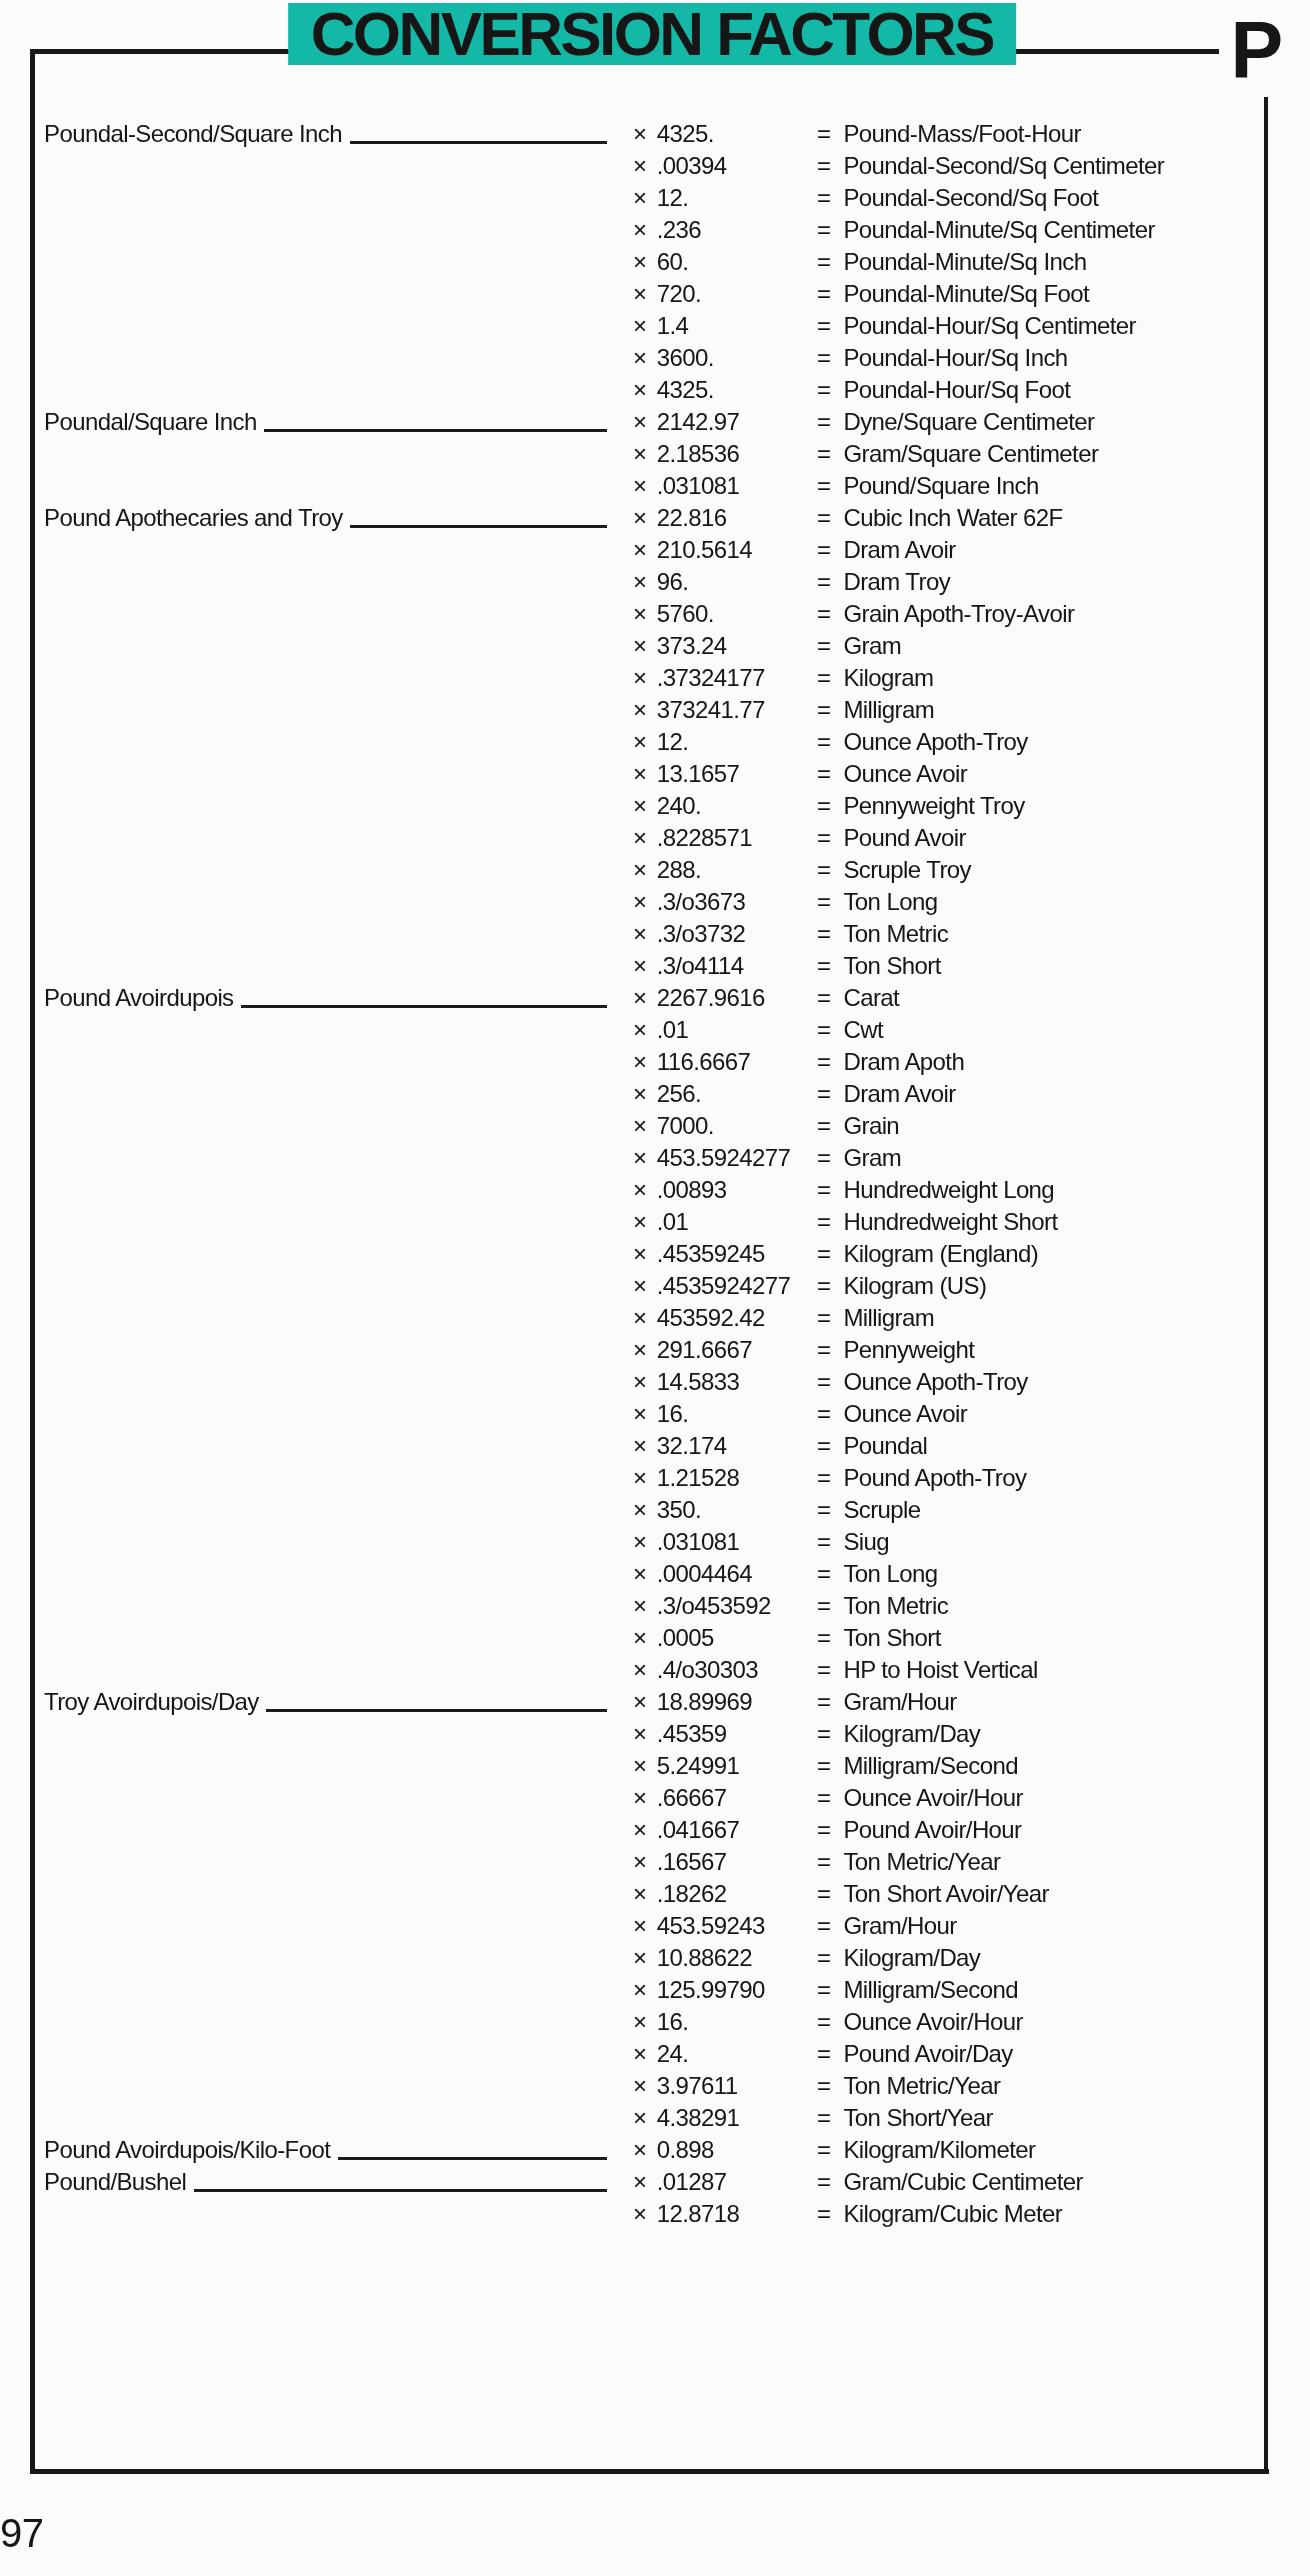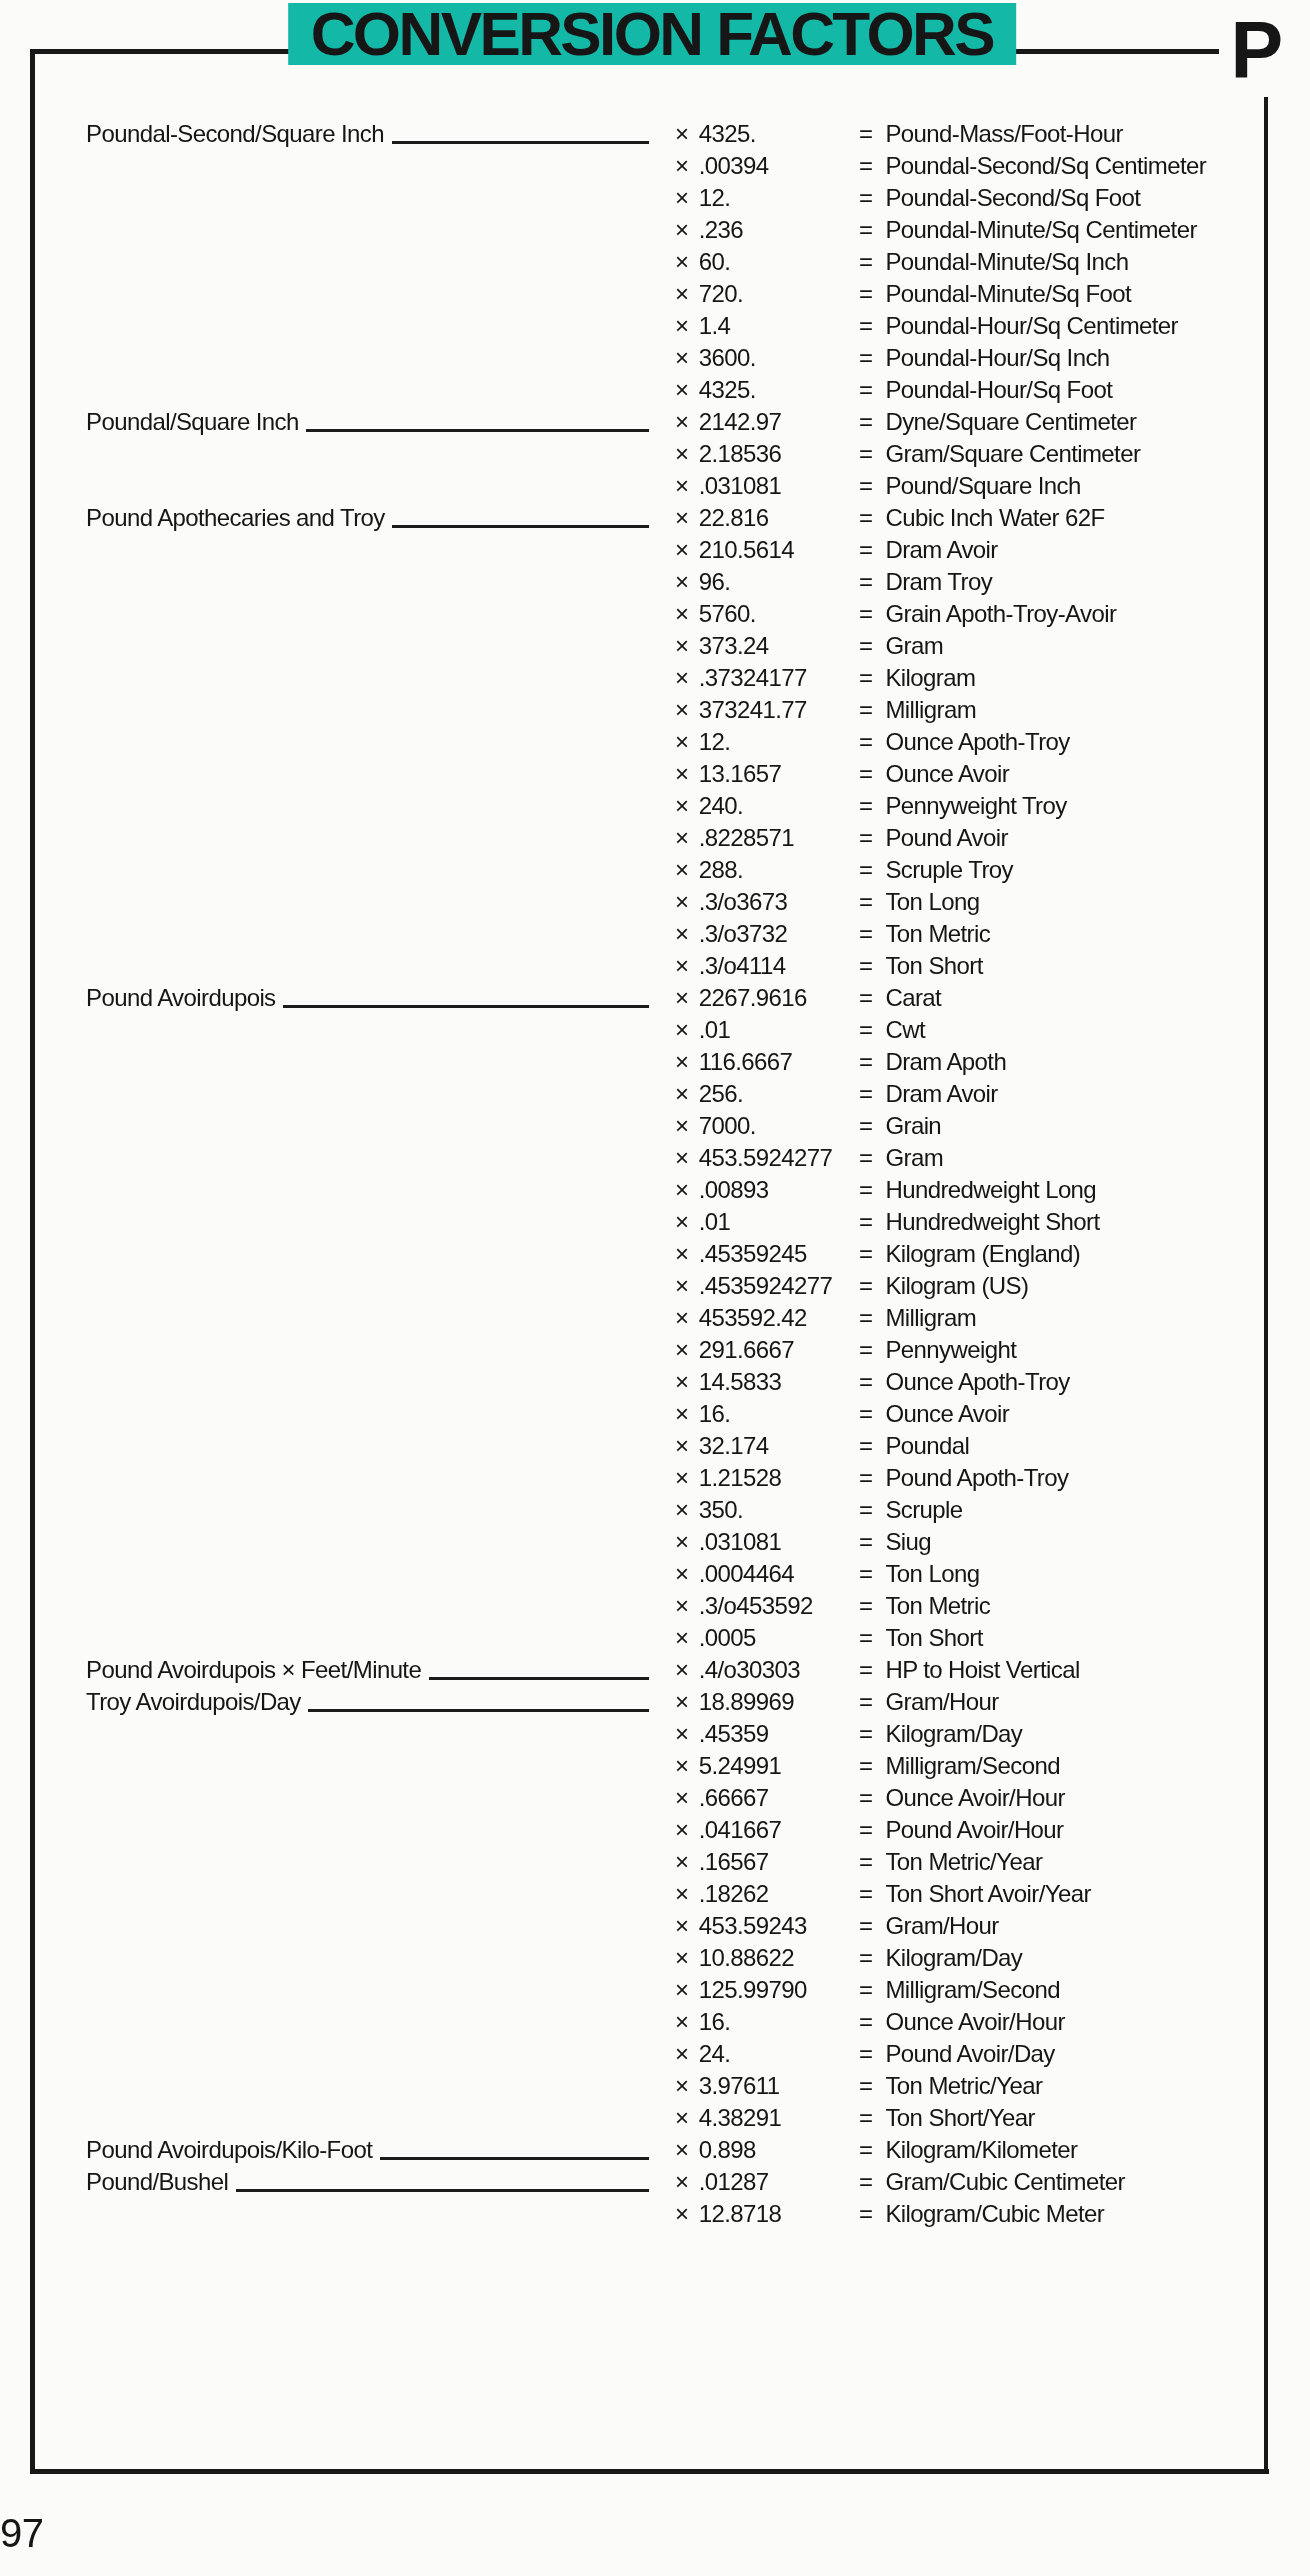--- a/index.html
+++ b/index.html
@@ -19,21 +19,21 @@
     position:absolute;top:2.6px;left:50%;transform:translateX(-50.5%);
     font-size:62px;font-weight:bold;letter-spacing:-2.6px;line-height:1;
     background:#14b8a6;padding:0 23px;z-index:3;white-space:nowrap;
   }
   .corner-letter{
     position:absolute;left:1219px;top:10.3px;z-index:3;
     font-size:79px;font-weight:bold;line-height:1;
     background:#fbfbfa;padding:0 9px 7.7px 11.6px;
   }
   
-  .rows{position:absolute;left:30px;top:118px;width:1239px;z-index:2;margin-left:42px;}
+  .rows{position:absolute;left:30px;top:118px;width:1239px;z-index:2;}
   .row{position:relative;height:32px;}
   .label-cell{
     position:absolute;left:14px;top:0;width:567px;height:32px;
     display:flex;align-items:stretch;
   }
   .label{line-height:32px;font-size:24px;letter-spacing:-0.6px;white-space:nowrap;}
   .leader{
     flex:1;align-self:flex-end;height:0;
     border-bottom:3.2px solid #1c1c1c;
     margin:0 3.9px 5.8px 7.7px;min-width:13px;
@@ -599,24 +599,20 @@
       <div class="factor-cell">
         <span class="sym">×</span>
         <span class="factor">.0005</span>
       </div>
       <div class="equals-cell">
         <span class="sym">=</span>
         <span class="result">Ton Short</span>
       </div>
     </div>
     <div class="row">
-      <div class="label-cell">
-        <span class="label">Pound Avoirdupois × Feet/Minute</span>
-        <span class="leader"></span>
-      </div>
       <div class="factor-cell">
         <span class="sym">×</span>
         <span class="factor">.4/o30303</span>
       </div>
       <div class="equals-cell">
         <span class="sym">=</span>
         <span class="result">HP to Hoist Vertical</span>
       </div>
     </div>
     <div class="row">

